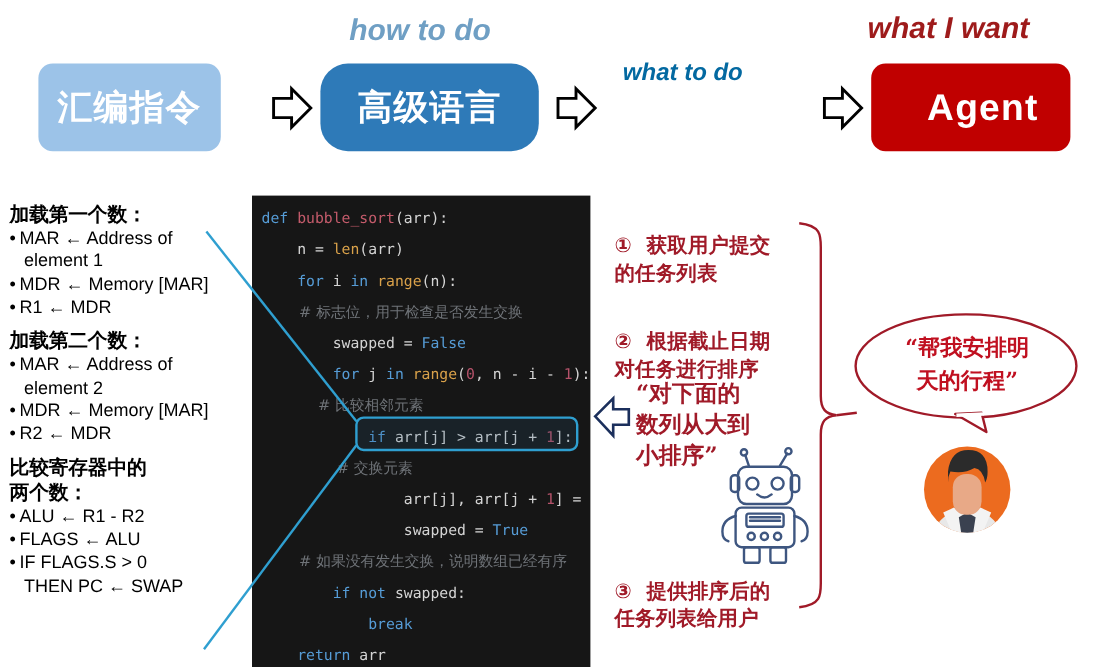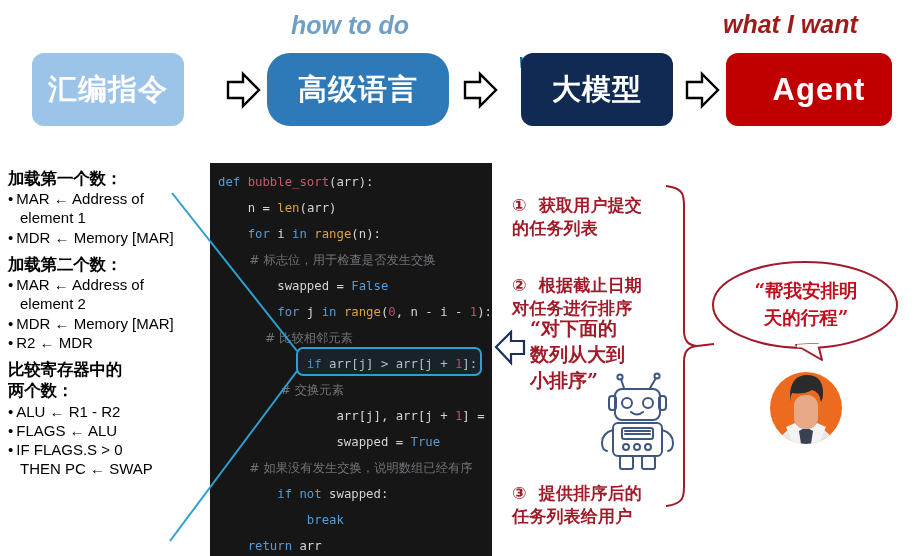--- a/index.html
+++ b/index.html
@@ -87,38 +87,38 @@
 <div id="stage">
 
   <div class="caption" style="left:291px;top:13px;font-size:25px;color:#6f9fc4;">how to do</div>
   <div class="caption" style="left:519px;top:13px;font-size:20px;color:#0369a1;margin-top:38px;">what to do</div>
   <div class="caption" style="left:723px;top:12px;font-size:25px;color:#9e1b1b;">what I want</div>
 
   <div class="stage-box cjk" style="left:32px;top:53px;width:152px;height:73px;background:#9cc3e8;font-size:29px;">汇编指令</div>
 
   <div class="stage-box cjk" style="left:267px;top:53px;width:182px;height:73px;background:#2e7ab8;font-size:29px;border-radius:23px;">高级语言</div>
 
-  <div class="stage-box cjk" style="left:521px;top:53px;width:152px;height:73px;background:#102a54;font-size:29px;">大模型</div>
 
   <div class="stage-box" style="left:726px;top:53px;width:146px;height:73px;background:#c00000;font-size:31px;padding-left:20px;">Agent</div>
 
   <svg class="overlay">
     <g fill="#ffffff" stroke="#000000" stroke-width="2.4" stroke-linejoin="miter">
       <path d="M228 82 L243 82 L243 74 L259 90 L243 106 L243 98 L228 98 Z"></path>
       <path d="M465 82 L480 82 L480 74 L496 90 L480 106 L480 98 L465 98 Z"></path>
       <path d="M687 82 L702 82 L702 74 L718 90 L702 106 L702 98 L687 98 Z"></path>
     </g>
   </svg>
 
   <div class="lcol">
 
     <div class="lhead cjk">加载第一个数：</div>
     <div class="lrow"><span class="b">•</span><span>MAR ← Address of</span></div>
     <div class="lcont">element 1</div>
     <div class="lrow"><span class="b">•</span><span>MDR ← Memory [MAR]</span></div>
+    <div class="lrow"><span class="b">•</span><span>R1 ← MDR</span></div>
 
     <div class="lhead cjk sp">加载第二个数：</div>
     <div class="lrow"><span class="b">•</span><span>MAR ← Address of</span></div>
     <div class="lcont">element 2</div>
     <div class="lrow"><span class="b">•</span><span>MDR ← Memory [MAR]</span></div>
     <div class="lrow"><span class="b">•</span><span>R2 ← MDR</span></div>
 
     <div class="lhead cjk sp" style="white-space:pre-line;">比较寄存器中的
 两个数：</div>
     <div class="lrow"><span class="b">•</span><span>ALU ← R1 - R2</span></div>

